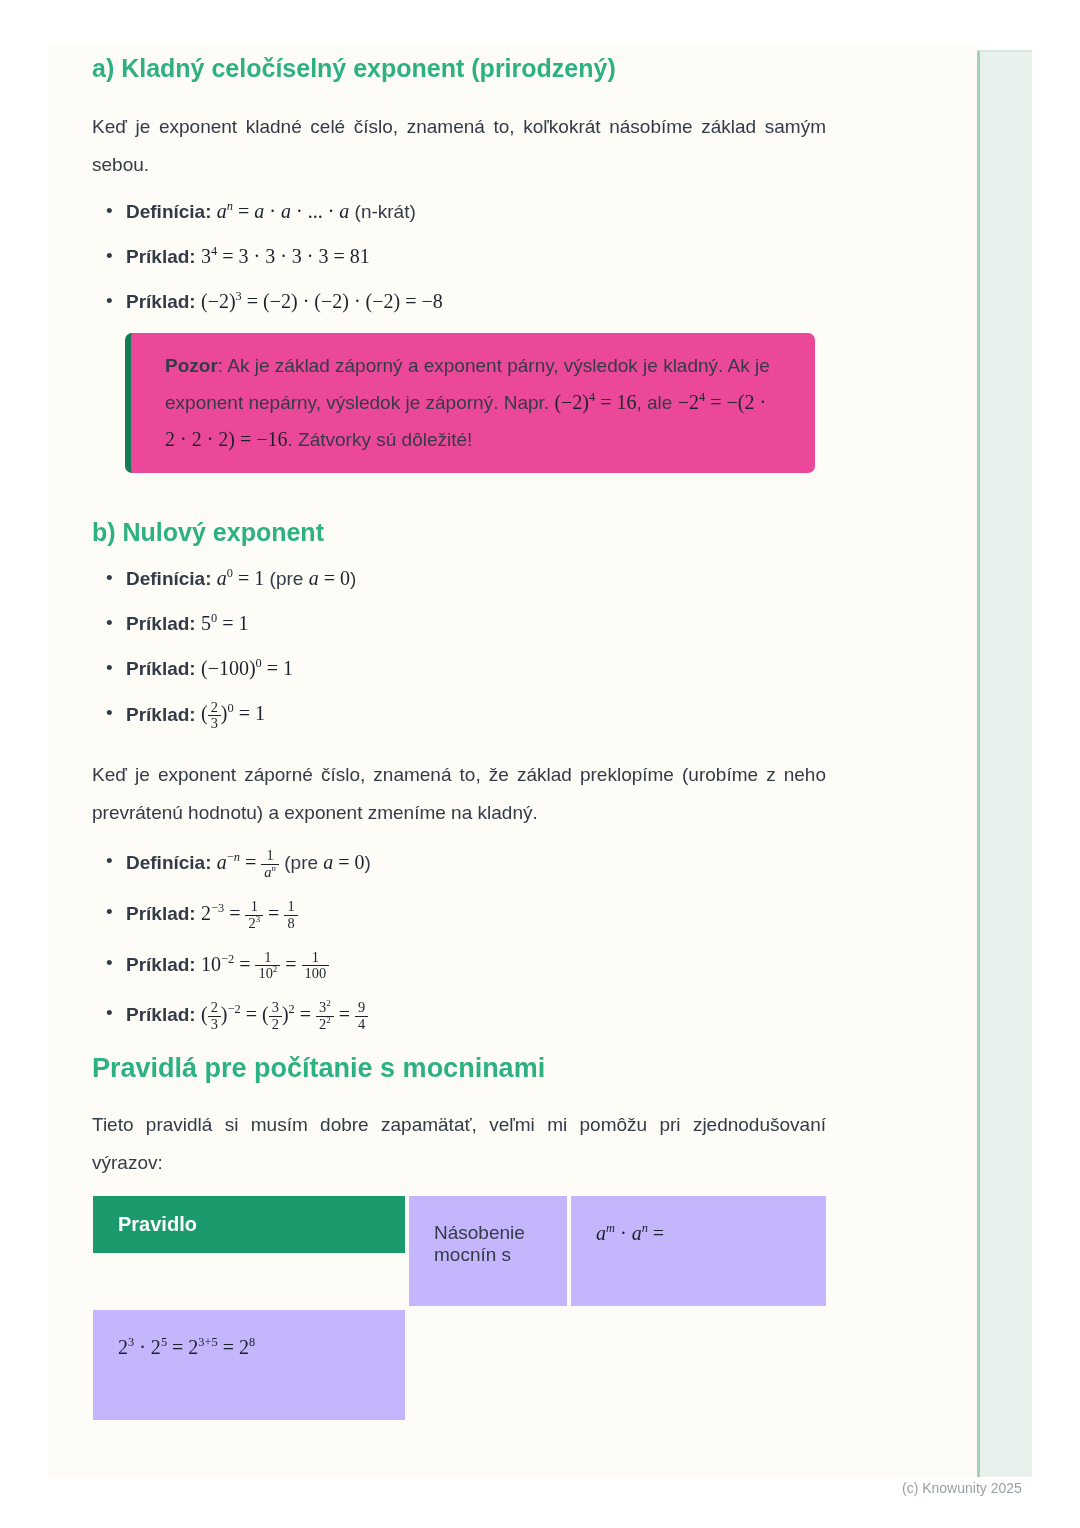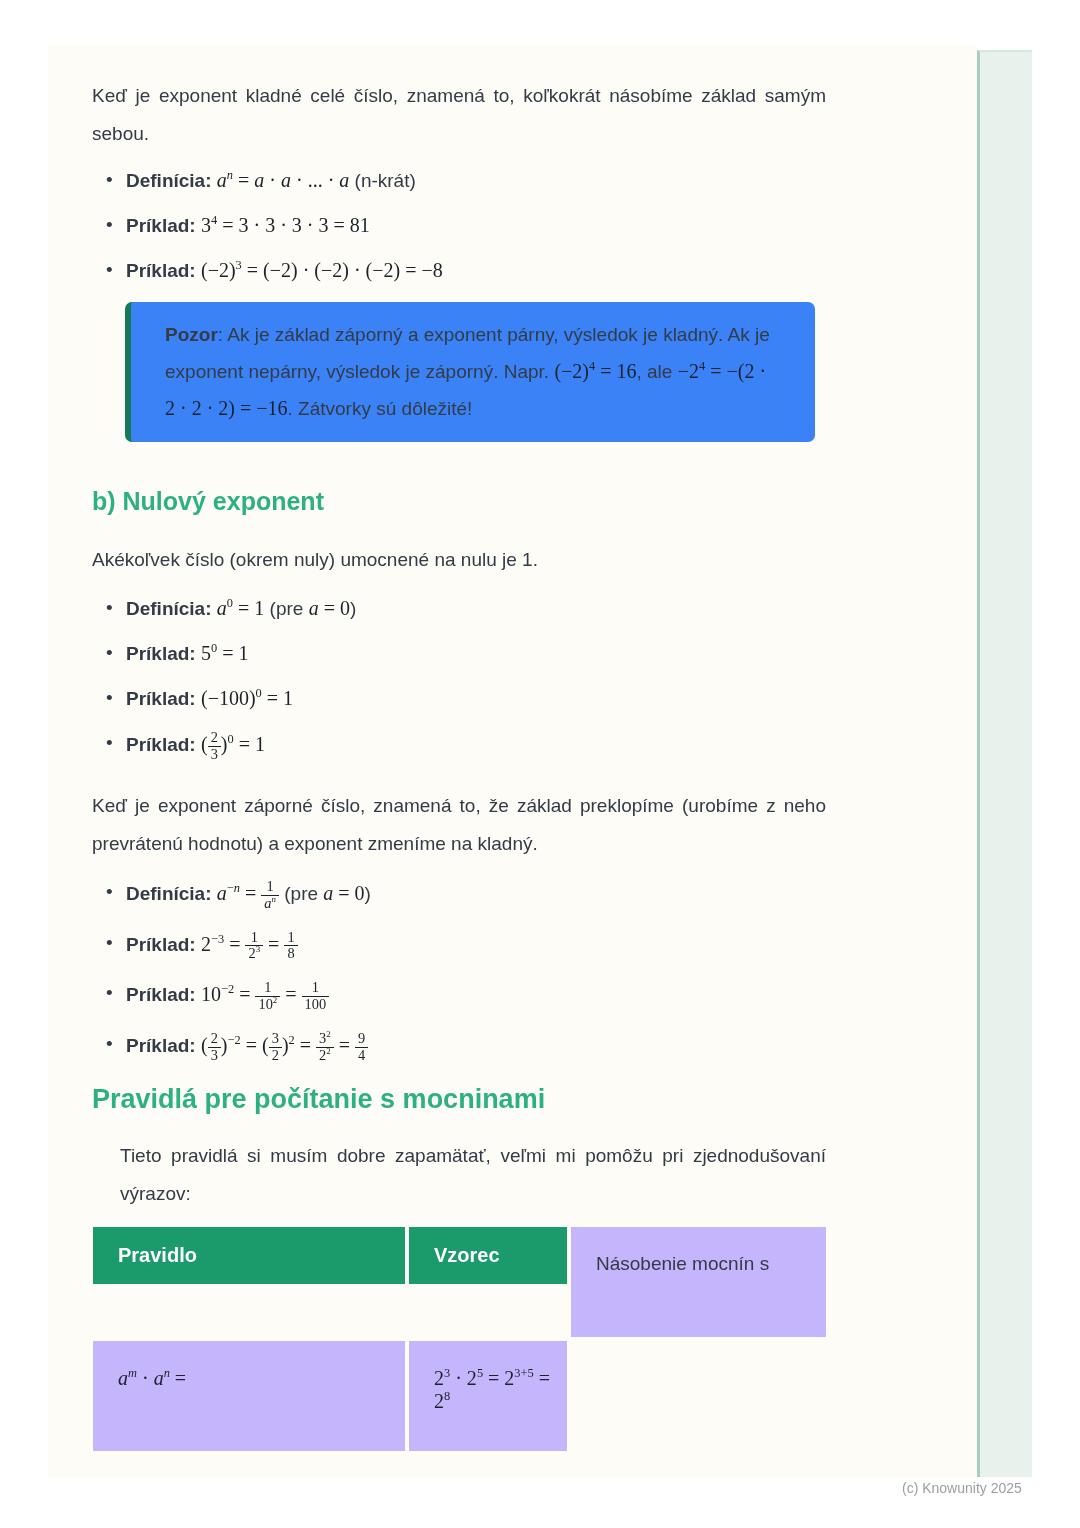--- a/index.html
+++ b/index.html
@@ -47,21 +47,21 @@
   .m{font-family:"Liberation Serif", serif;font-size:20px;color:#1c222b;}
   sup{font-size:0.62em;line-height:0;}
   .fr{
     display:inline-block;vertical-align:-0.55em;text-align:center;
     font-size:0.72em;line-height:1.1;
   }
   .fn{display:block;padding:0 3px;}
   .fd{display:block;border-top:1px solid currentColor;padding:0 3px;}
   .callout{
     margin:14px 0 0 33px;width:690px;box-sizing:border-box;
-    background:#3b82f6;border-left:6px solid #147a57;border-radius:7px;
+    background:#ec4899;border-left:6px solid #147a57;border-radius:7px;
     padding:15px 42px 15px 34px;
   }
   .callout p{
     margin:0;font-size:19px;line-height:36px;color:#333b47;text-align:left;
   }
   .tbl{
     display:grid;grid-template-columns:312px 158px 255px;gap:4px;
     width:733px;margin:14px 0 0 1px;
   }
   .hc{
@@ -78,54 +78,53 @@
   }
 </style>
 </head>
 <body>
 
 <div class="strip"></div>
 
 <div class="page">
   <div class="content">
 
+    <h3 class="sec">a) Kladný celočíselný exponent (prirodzený)</h3>
     <p class="body">Keď je exponent kladné celé číslo, znamená to, koľkokrát násobíme základ samým sebou.</p>
     <ul class="blist">
         <li><b class="lbl">Definícia: </b><span class="m"><i>a</i><sup><i>n</i></sup> = <i>a</i> · <i>a</i> · ... · <i>a</i><span class="t"> (n-krát)</span></span></li>
         <li><b class="lbl">Príklad: </b><span class="m">3<sup>4</sup> = 3 · 3 · 3 · 3 = 81</span></li>
         <li><b class="lbl">Príklad: </b><span class="m">(−2)<sup>3</sup> = (−2) · (−2) · (−2) = −8</span></li>
       </ul>
 
     <div class="callout">
       <p><b>Pozor</b>: Ak je základ záporný a exponent párny, výsledok je kladný. Ak je exponent nepárny, výsledok je záporný. Napr. <span class="m">(−2)<sup>4</sup> = 16</span>, ale <span class="m">−2<sup>4</sup> = −(2 · 2 · 2 · 2) = −16</span>. Zátvorky sú dôležité!</p>
     </div>
 
     <h3 class="sec" style="margin-top:44px;">b) Nulový exponent</h3>
-    <p class="body">Akékoľvek číslo (okrem nuly) umocnené na nulu je 1.</p>
     <ul class="blist" style="margin-top:16px;">
         <li><b class="lbl">Definícia: </b><span class="m"><i>a</i><sup>0</sup> = 1<span class="t"> (pre </span><i>a</i> = 0<span class="t">)</span></span></li>
         <li><b class="lbl">Príklad: </b><span class="m">5<sup>0</sup> = 1</span></li>
         <li><b class="lbl">Príklad: </b><span class="m">(−100)<sup>0</sup> = 1</span></li>
         <li><b class="lbl">Príklad: </b><span class="m">(<span class="fr"><span class="fn">2</span><span class="fd">3</span></span>)<sup>0</sup> = 1</span></li>
       </ul>
 
     <p class="body">Keď je exponent záporné číslo, znamená to, že základ preklopíme (urobíme z neho prevrátenú hodnotu) a exponent zmeníme na kladný.</p>
     <ul class="blist" style="margin-top:16px;margin-bottom:0;">
         <li><b class="lbl">Definícia: </b><span class="m"><i>a</i><sup>−<i>n</i></sup> = <span class="fr"><span class="fn">1</span><span class="fd"><i>a</i><sup><i>n</i></sup></span></span><span class="t"> (pre </span><i>a</i> = 0<span class="t">)</span></span></li>
         <li><b class="lbl">Príklad: </b><span class="m">2<sup>−3</sup> = <span class="fr"><span class="fn">1</span><span class="fd">2<sup>3</sup></span></span> = <span class="fr"><span class="fn">1</span><span class="fd">8</span></span></span></li>
         <li><b class="lbl">Príklad: </b><span class="m">10<sup>−2</sup> = <span class="fr"><span class="fn">1</span><span class="fd">10<sup>2</sup></span></span> = <span class="fr"><span class="fn">1</span><span class="fd">100</span></span></span></li>
         <li><b class="lbl">Príklad: </b><span class="m">(<span class="fr"><span class="fn">2</span><span class="fd">3</span></span>)<sup>−2</sup> = (<span class="fr"><span class="fn">3</span><span class="fd">2</span></span>)<sup>2</sup> = <span class="fr"><span class="fn">3<sup>2</sup></span><span class="fd">2<sup>2</sup></span></span> = <span class="fr"><span class="fn">9</span><span class="fd">4</span></span></span></li>
       </ul>
 
     <h2 class="rules">Pravidlá pre počítanie s mocninami</h2>
-    <p class="body" style="margin-top:20px;margin-left:28px;">Tieto pravidlá si musím dobre zapamätať, veľmi mi pomôžu pri zjednodušovaní výrazov:</p>
+    <p class="body" style="margin-top:20px;">Tieto pravidlá si musím dobre zapamätať, veľmi mi pomôžu pri zjednodušovaní výrazov:</p>
 
     <div class="tbl">
       <div class="hc">Pravidlo</div>
-      <div class="hc">Vzorec</div>
       <div class="bc">Násobenie mocnín s</div>
       <div class="bc mathcell"><i>a</i><sup><i>m</i></sup> · <i>a</i><sup><i>n</i></sup> =</div>
       <div class="bc mathcell">2<sup>3</sup> · 2<sup>5</sup> = 2<sup>3+5</sup> = 2<sup>8</sup></div>
     </div>
 
   </div>
 </div>
 
 <div class="copyright">(c) Knowunity 2025</div>
 

